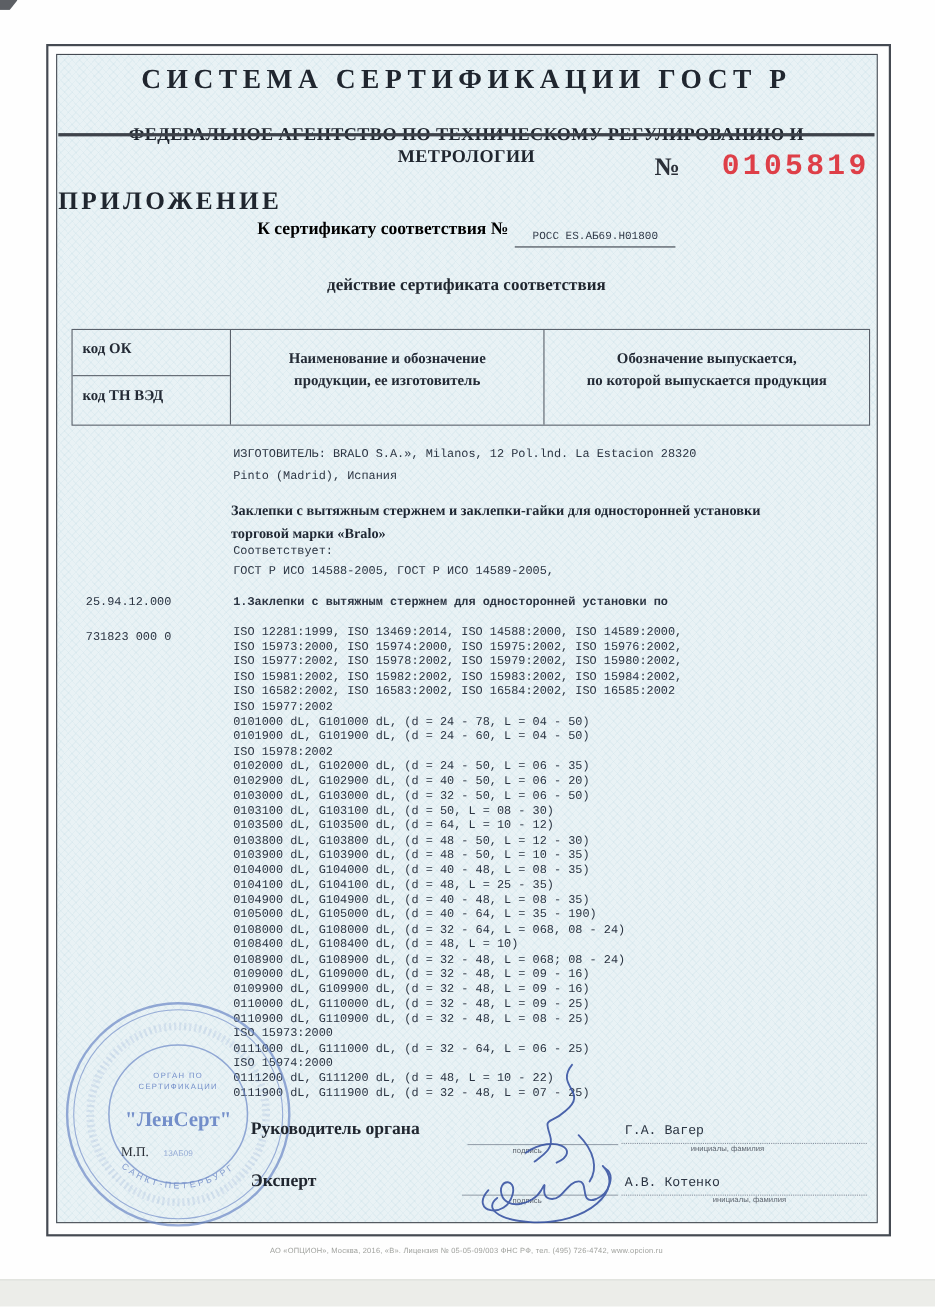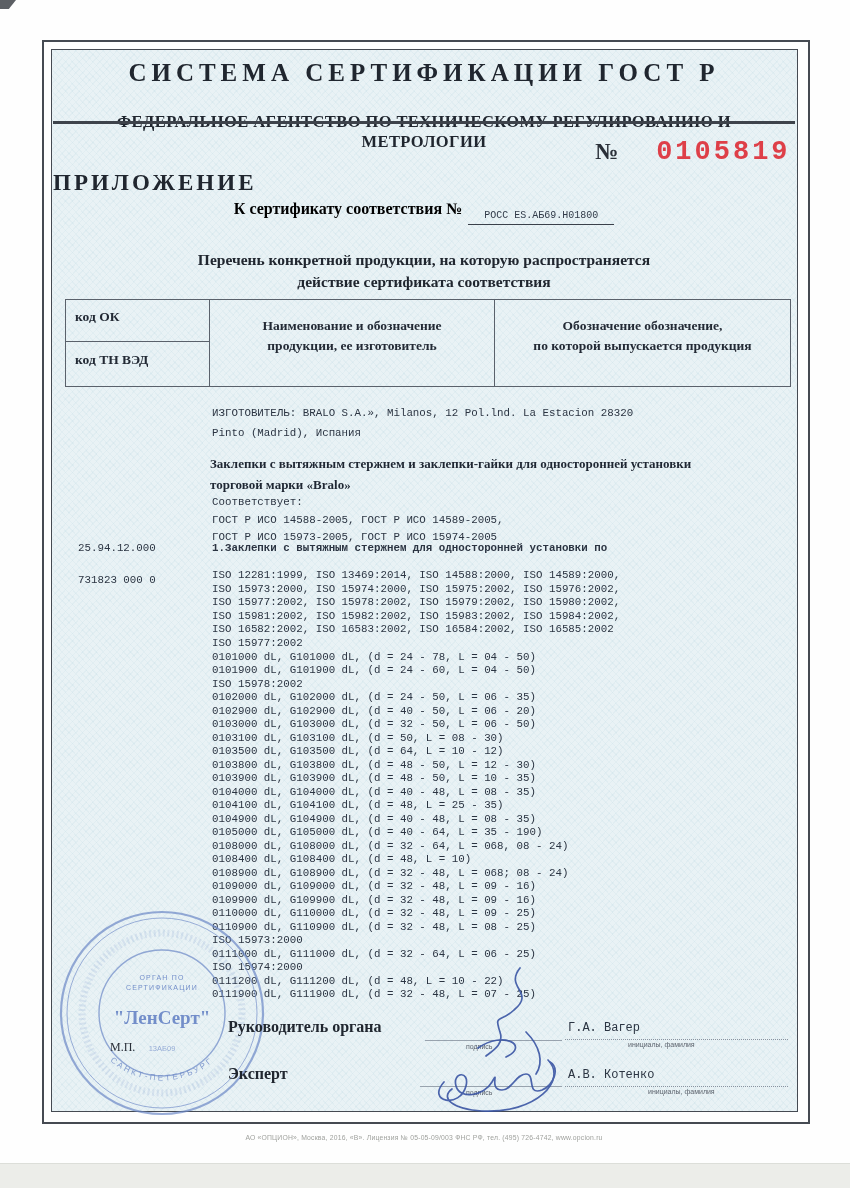--- a/index.html
+++ b/index.html
@@ -83,48 +83,47 @@
   </div>
 
   <div class="abs app-title">ПРИЛОЖЕНИЕ</div>
 
   <div class="abs certref">
     <span class="certref-label">К сертификату соответствия №</span>
     <span class="certref-value">РОСС ES.АБ69.Н01800</span>
   </div>
 
   <div class="abs subtitle" style="top:249px">
-    <div>Перечень конкретной продукции,  на которую распространяется</div>
     <div>действие сертификата соответствия</div>
   </div>
 
   <div class="abs tbl">
     <div class="v1"></div>
     <div class="v2"></div>
     <div class="h1"></div>
     <div class="tbl-cell c1a">код ОК</div>
     <div class="tbl-cell c1b">код ТН ВЭД</div>
     <div class="tbl-cell c2">
       <div>Наименование и обозначение</div>
       <div>продукции, ее изготовитель</div>
     </div>
     <div class="tbl-cell c3">
-      <div>Обозначение обозначение,</div>
+      <div>Обозначение выпускается,</div>
       <div>по которой выпускается продукция</div>
     </div>
   </div>
 
   <div class="abs mono" style="left:212px;top:407px">ИЗГОТОВИТЕЛЬ: BRALO S.A.», Milanos, 12 Pol.lnd. La Estacion 28320</div>
   <div class="abs mono" style="left:212px;top:427px">Pinto (Madrid), Испания</div>
 
   <div class="abs serif-b" style="left:210px;top:456px">Заклепки с вытяжным стержнем и заклепки-гайки для односторонней установки</div>
   <div class="abs serif-b" style="left:210px;top:477px">торговой марки «Bralo»</div>
 
   <div class="abs mono" style="left:212px;top:496px">Соответствует:</div>
-  <div class="abs mono gost" style="left:212px;top:512px"><div>ГОСТ Р ИСО 14588-2005, ГОСТ Р ИСО 14589-2005,</div><div>ГОСТ Р ИСО 15973-2005, ГОСТ Р ИСО 15974-2005</div></div>
+  <div class="abs mono gost" style="left:212px;top:512px"><div>ГОСТ Р ИСО 14588-2005, ГОСТ Р ИСО 14589-2005,</div></div>
 
   <div class="abs mono" style="left:78px;top:542px">25.94.12.000</div>
   <div class="abs mono mono-b" style="left:212px;top:542px">1.Заклепки с вытяжным стержнем для односторонней установки по</div>
 
   <div class="abs mono" style="left:78px;top:574px">731823 000 0</div>
   <div class="abs mono lh" style="left:212px;top:569px"><div>ISO 12281:1999, ISO 13469:2014, ISO 14588:2000, ISO 14589:2000,</div><div>ISO 15973:2000, ISO 15974:2000, ISO 15975:2002, ISO 15976:2002,</div><div>ISO 15977:2002, ISO 15978:2002, ISO 15979:2002, ISO 15980:2002,</div><div>ISO 15981:2002, ISO 15982:2002, ISO 15983:2002, ISO 15984:2002,</div><div>ISO 16582:2002, ISO 16583:2002, ISO 16584:2002, ISO 16585:2002</div></div>
 
   <div class="abs mono lh" style="left:212px;top:637px"><div>ISO 15977:2002</div><div>0101000 dL, G101000 dL, (d = 24 - 78, L = 04 - 50)</div><div>0101900 dL, G101900 dL, (d = 24 - 60, L = 04 - 50)</div><div>ISO 15978:2002</div><div>0102000 dL, G102000 dL, (d = 24 - 50, L = 06 - 35)</div><div>0102900 dL, G102900 dL, (d = 40 - 50, L = 06 - 20)</div><div>0103000 dL, G103000 dL, (d = 32 - 50, L = 06 - 50)</div><div>0103100 dL, G103100 dL, (d = 50, L = 08 - 30)</div><div>0103500 dL, G103500 dL, (d = 64, L = 10 - 12)</div><div>0103800 dL, G103800 dL, (d = 48 - 50, L = 12 - 30)</div><div>0103900 dL, G103900 dL, (d = 48 - 50, L = 10 - 35)</div><div>0104000 dL, G104000 dL, (d = 40 - 48, L = 08 - 35)</div><div>0104100 dL, G104100 dL, (d = 48, L = 25 - 35)</div><div>0104900 dL, G104900 dL, (d = 40 - 48, L = 08 - 35)</div><div>0105000 dL, G105000 dL, (d = 40 - 64, L = 35 - 190)</div><div>0108000 dL, G108000 dL, (d = 32 - 64, L = 068, 08 - 24)</div><div>0108400 dL, G108400 dL, (d = 48, L = 10)</div><div>0108900 dL, G108900 dL, (d = 32 - 48, L = 068; 08 - 24)</div><div>0109000 dL, G109000 dL, (d = 32 - 48, L = 09 - 16)</div><div>0109900 dL, G109900 dL, (d = 32 - 48, L = 09 - 16)</div><div>0110000 dL, G110000 dL, (d = 32 - 48, L = 09 - 25)</div><div>0110900 dL, G110900 dL, (d = 32 - 48, L = 08 - 25)</div><div>ISO 15973:2000</div><div>0111000 dL, G111000 dL, (d = 32 - 64, L = 06 - 25)</div><div>ISO 15974:2000</div><div>0111200 dL, G111200 dL, (d = 48, L = 10 - 22)</div><div>0111900 dL, G111900 dL, (d = 32 - 48, L = 07 - 25)</div></div>
 
   <svg class="abs stamp-svg" width="220" height="220" viewBox="0 0 220 220">

